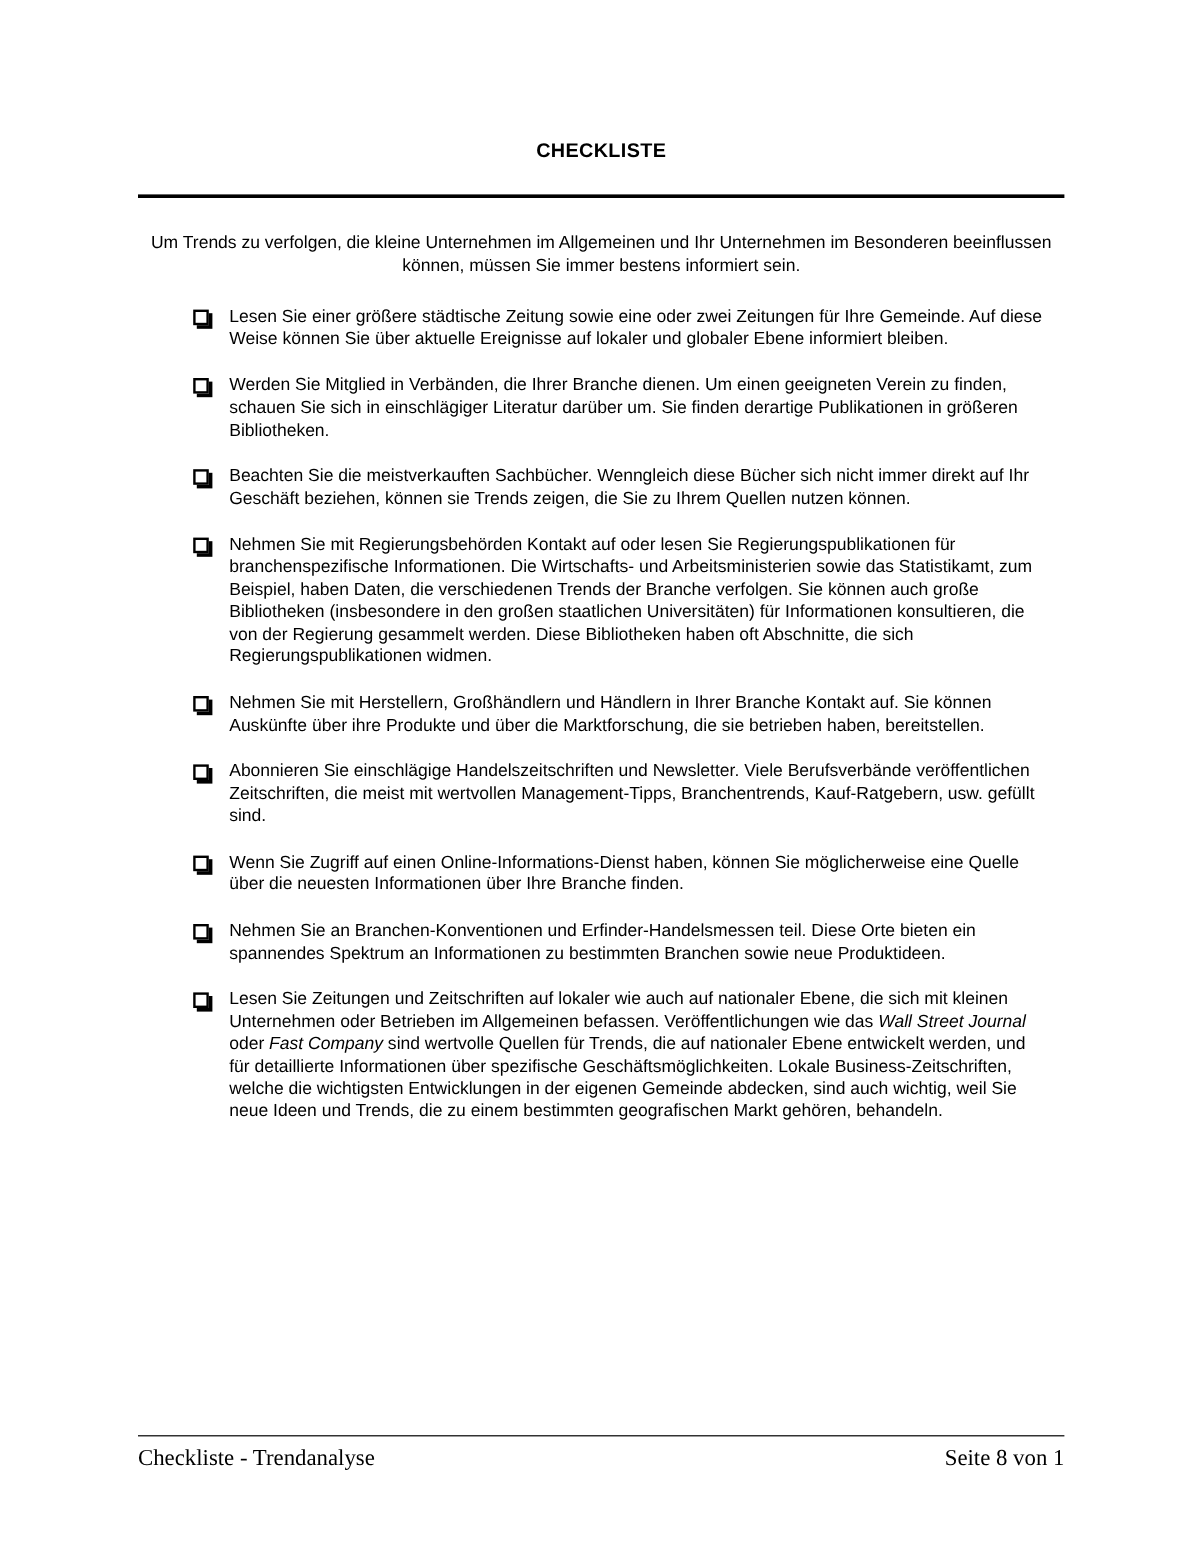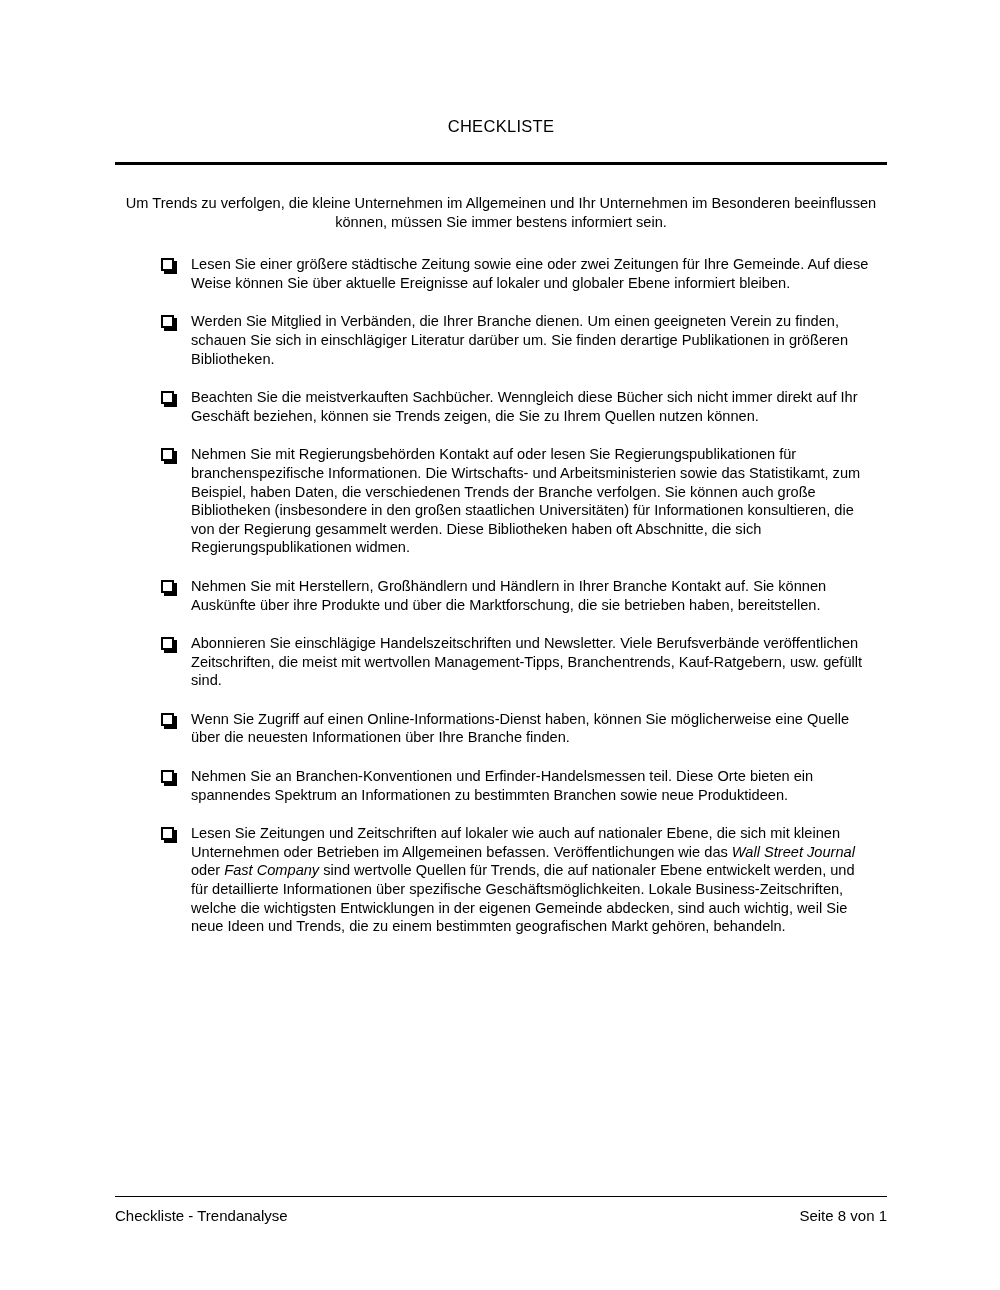--- a/index.html
+++ b/index.html
@@ -24,21 +24,21 @@
     position: absolute;
     left: 115px;
     top: 0;
     width: 772px;
   }
 
   
   .doc-title {
     text-align: center;
     font-size: 16.5px;
-    font-weight: normal;
+    font-weight: bold;
     letter-spacing: 0.3px;
     margin: 0;
     padding: 0;
   }
   .title-1 { padding-top: 117px; }
   .title-2 { padding-top: 29px; }
 
   .header-rule {
     margin-top: 26px;
     height: 0;
@@ -94,22 +94,23 @@
   .footer-rule {
     height: 0;
     border-top: 1.6px solid #000000;
     width: 100%;
   }
   .footer-row {
     display: flex;
     justify-content: space-between;
     align-items: baseline;
     margin-top: 10px;
-    font-size: 15px;
+    font-size: 19px;
     line-height: 18px;
+    font-family: Liberation Serif, serif;
   }
 </style>
 </head>
 <body>
 
 <div class="page">
 
   <div class="content">
 
     <h1 class="doc-title title-1">CHECKLISTE</h1>

